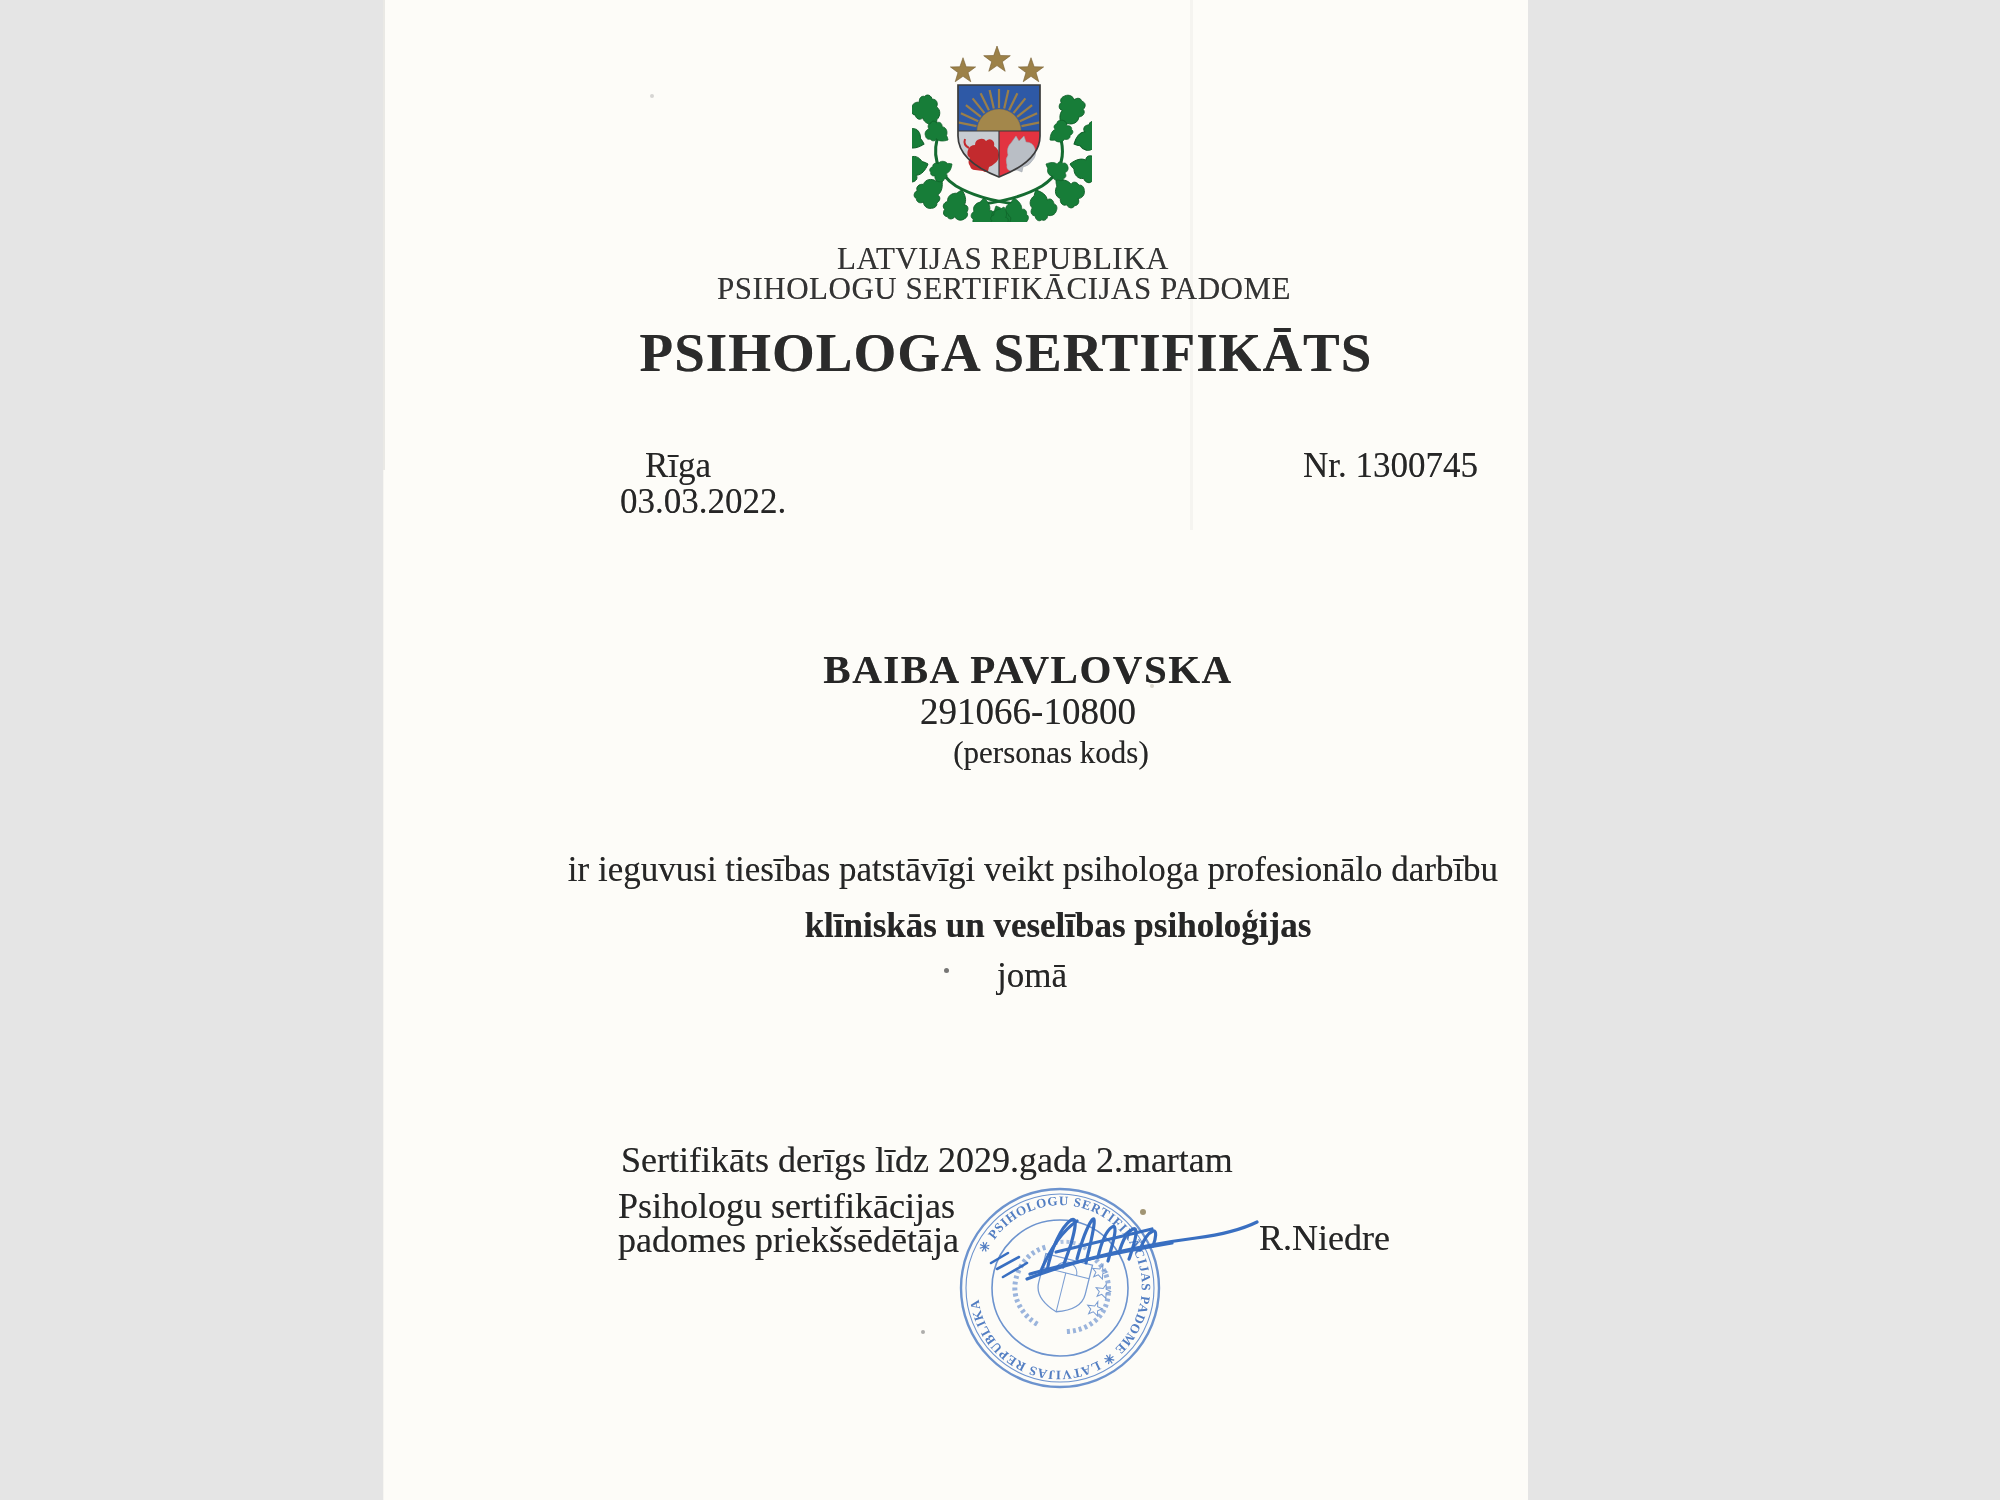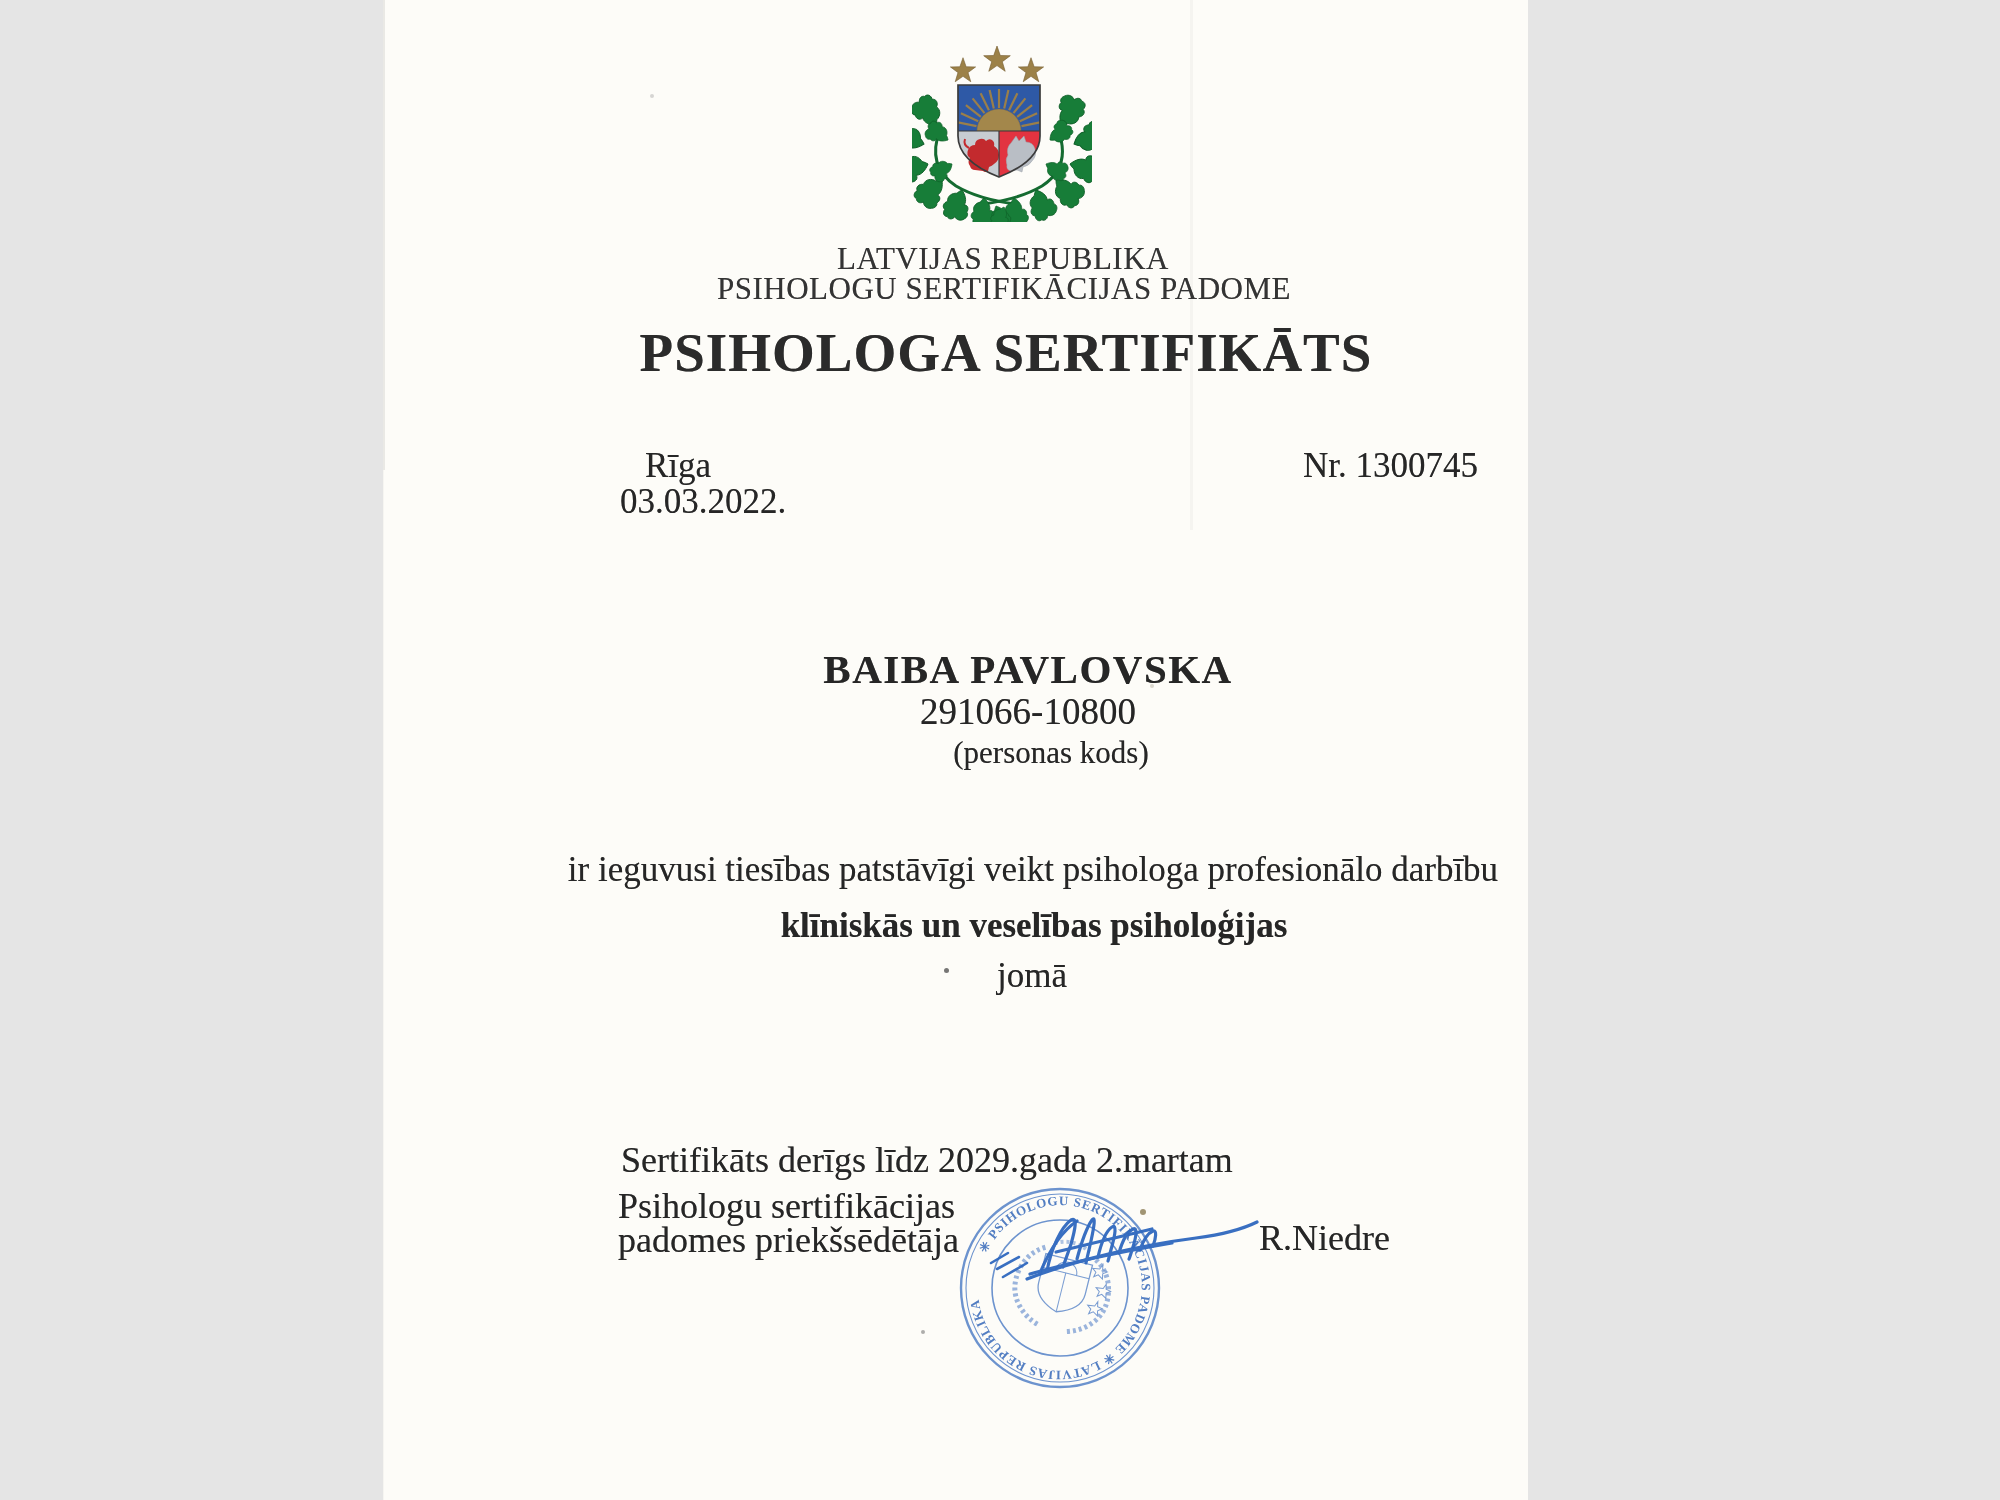--- a/index.html
+++ b/index.html
@@ -110,21 +110,21 @@
 
   <div class="t body35" style="left:621px;top:448px;margin-left:24px;">Rīga</div>
   <div class="t body35" style="left:620px;top:484px;">03.03.2022.</div>
   <div class="t body35" style="left:1263px;top:448px;margin-left:40px;">Nr. 1300745</div>
 
   <div class="t c name" style="left:1028px;top:648px;">BAIBA PAVLOVSKA</div>
   <div class="t c code" style="left:1028px;top:693px;">291066-10800</div>
   <div class="t c kods" style="left:1035px;top:737px;margin-left:16px;">(personas kods)</div>
 
   <div class="t c grant" style="left:1033px;top:852px;">ir ieguvusi tiesības patstāvīgi veikt psihologa profesionālo darbību</div>
-  <div class="t c grantb" style="left:1034px;top:908px;text-align:center;">klīniskās un veselības psiholoģijas</div>
+  <div class="t c grantb" style="left:1058px;top:908px;text-align:center;">klīniskās un veselības psiholoģijas</div>
   <div class="t c grant" style="left:1032px;top:958px;">jomā</div>
   <div class="jom-dot"></div>
 
   <div class="t small36" style="left:621px;top:1142px;text-align:center;">Sertifikāts derīgs līdz 2029.gada 2.martam</div>
   <div class="t small36" style="left:618px;top:1188px;">Psihologu sertifikācijas</div>
   <div class="t small36" style="left:618px;top:1222px;">padomes priekšsēdētāja</div>
   <div class="t small36" style="left:1259px;top:1220px;">R.Niedre</div>
 
   <svg class="stamp" viewBox="0 0 216 216">
     <g stroke="#4d7cc5" fill="none" opacity=".82">

